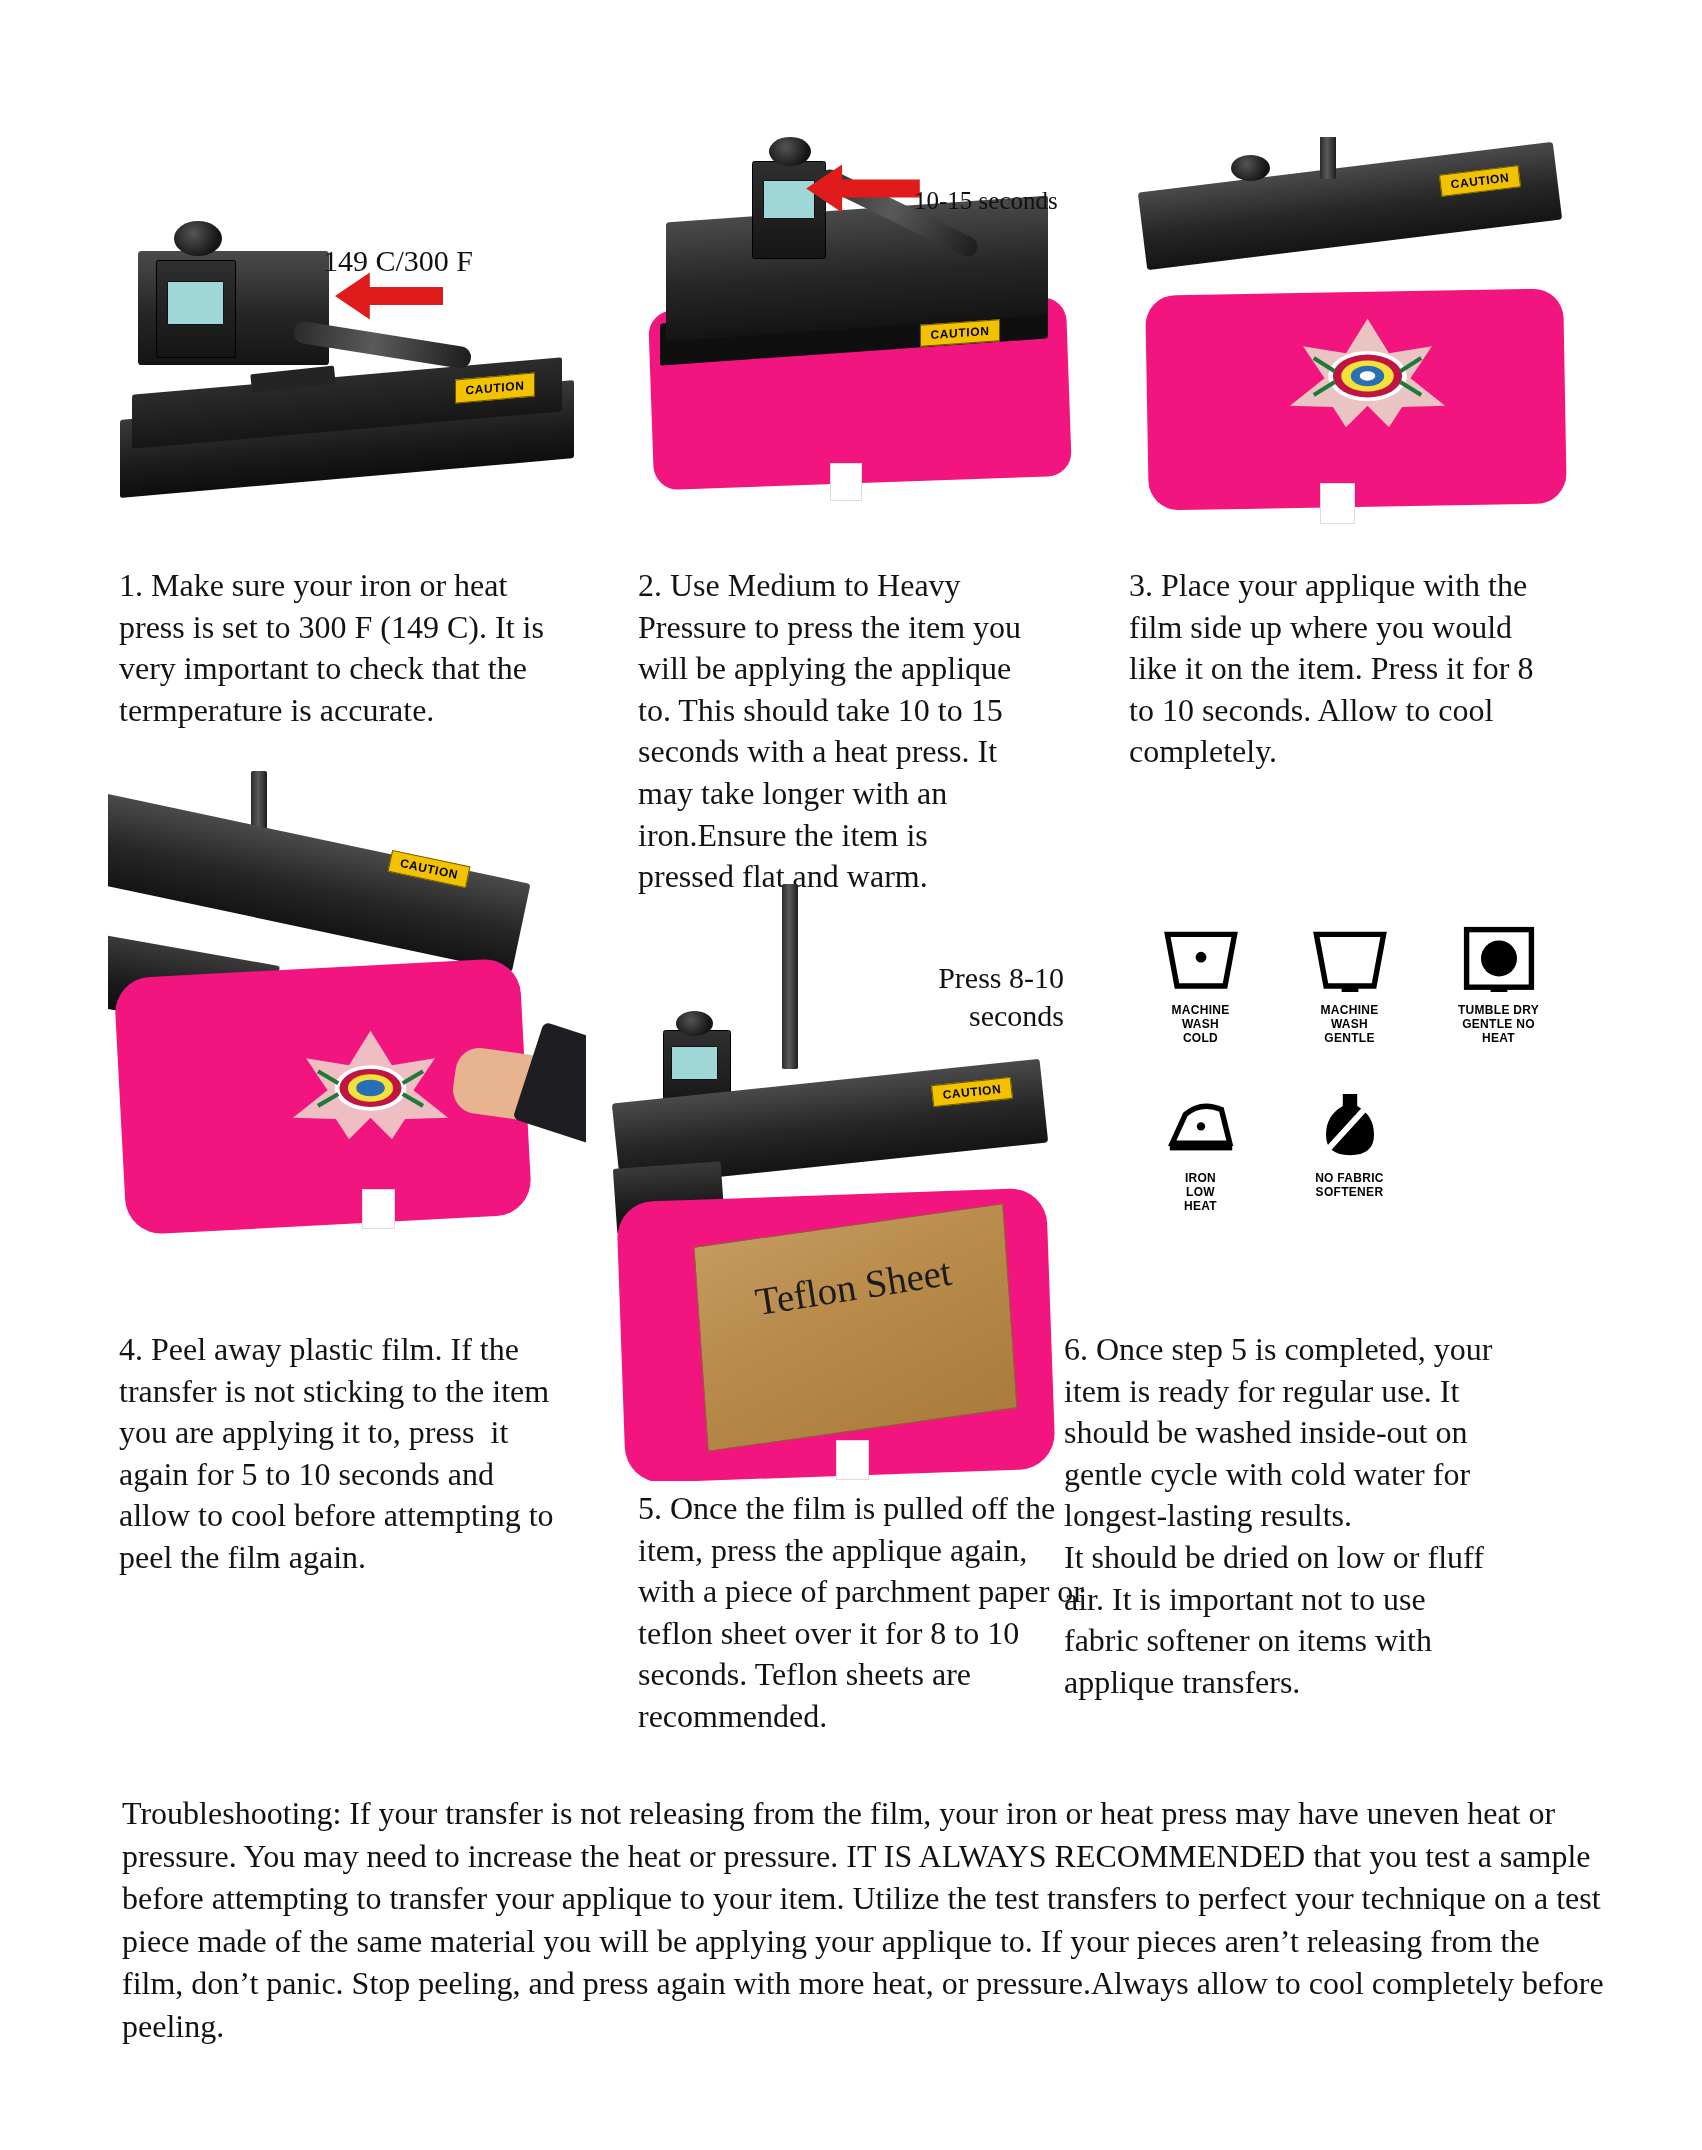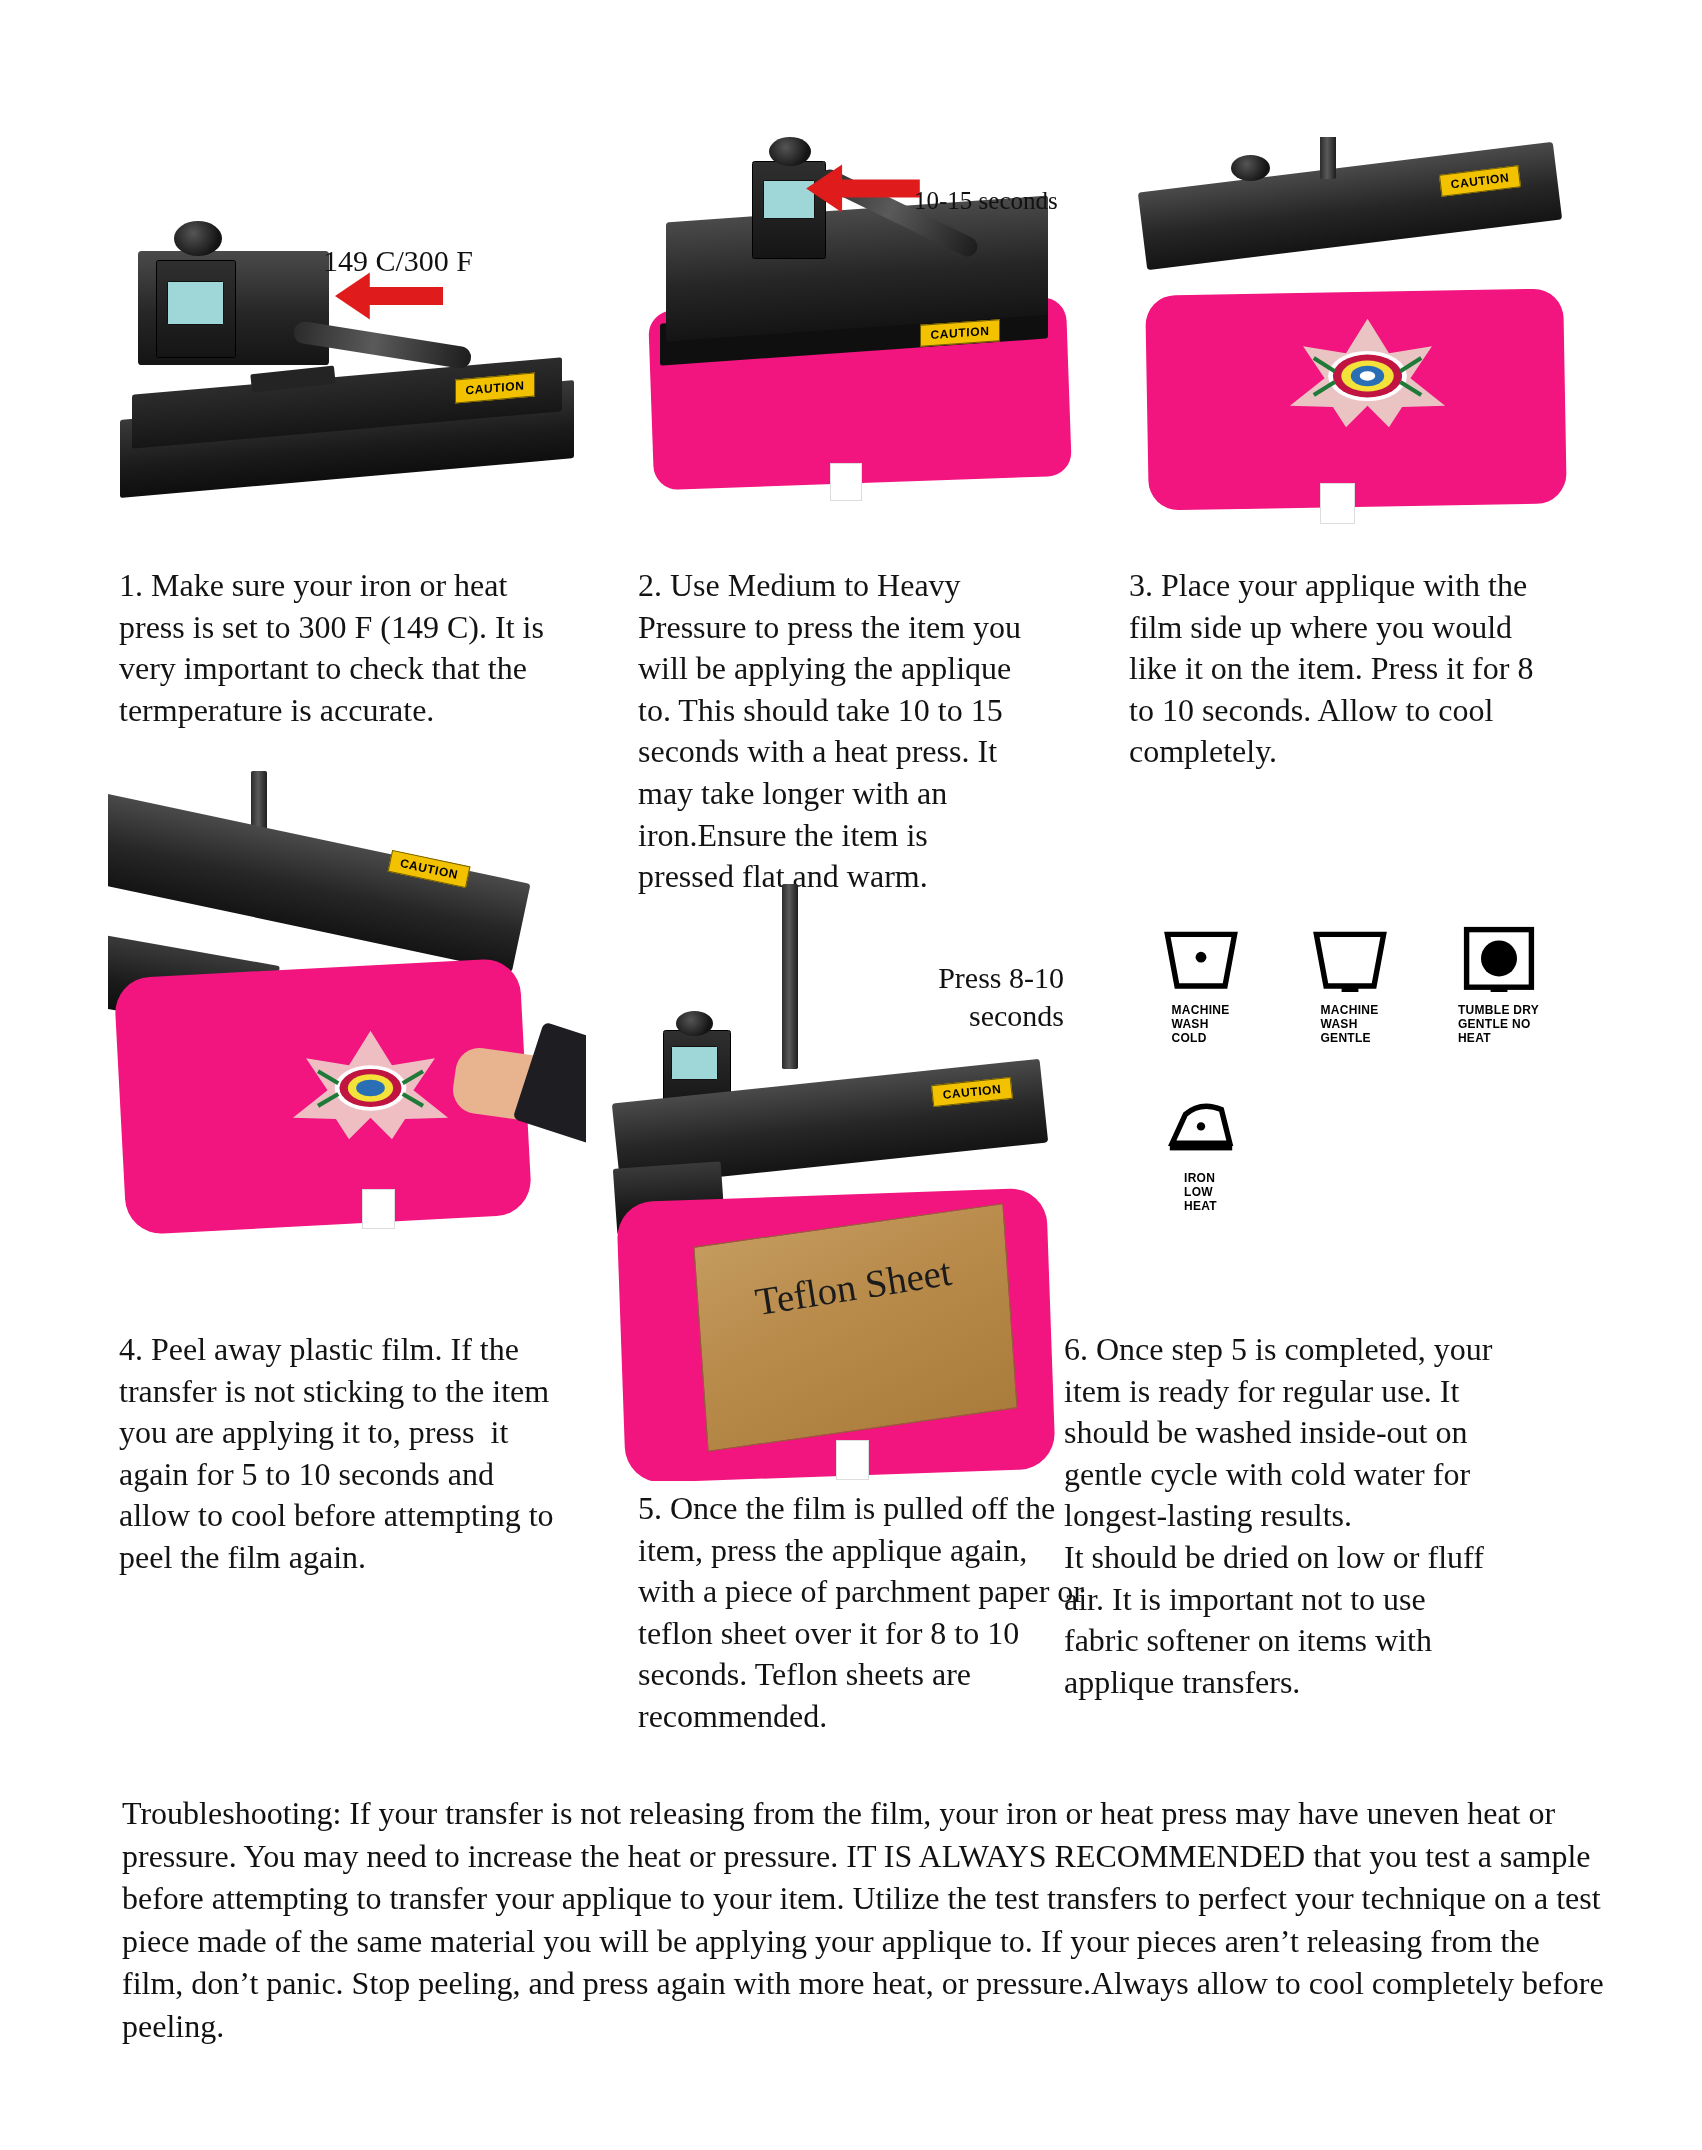--- a/index.html
+++ b/index.html
@@ -147,20 +147,21 @@
     display: flex;
     align-items: center;
     justify-content: center;
   }
   .care-label {
     margin-top: 6px;
     font-family: "Liberation Sans", sans-serif;
     font-size: 12px;
     font-weight: bold;
     line-height: 1.15;
+    text-align: center;
     letter-spacing: 0.3px;
     color: #000;
     white-space: pre-line;
   }
 
   
   .trouble {
     position: absolute;
     left: 122px;
     top: 1792px;
@@ -341,20 +342,30 @@
           <path d="M22,92 L118,92 L104,36 Q70,22 44,44 Z" fill="none" stroke="#000" stroke-width="9"></path>
           <circle cx="70" cy="64" r="7" fill="#000"></circle>
           <rect x="18" y="94" width="104" height="10" fill="#000"></rect>
         </svg>
       </div>
       <div class="care-label">IRON
 LOW
 HEAT</div>
     </div>
 
+    <div class="care-cell">
+      <div class="care-glyph">
+        <svg width="84" height="72" viewBox="0 0 140 120">
+          <path d="M58,10 L82,10 L82,30 Q110,46 110,78 Q110,112 70,112 Q30,112 30,78 Q30,46 58,30 Z" fill="#000"></path>
+          <line x1="28" y1="108" x2="112" y2="16" stroke="#fff" stroke-width="10"></line>
+        </svg>
+      </div>
+      <div class="care-label">NO FABRIC
+SOFTENER</div>
+    </div>
   </div>
 
   <div class="caption" style="left:119px; top:1329px; width:454px;">4. Peel away plastic film. If the transfer is not sticking to the item you are applying it to, press  it again for 5 to 10 seconds and allow to cool before attempting to peel the film again.</div>
   <div class="caption" style="left:638px; top:1488px; width:454px;">5. Once the film is pulled off the item, press the applique again, with a piece of parchment paper or teflon sheet over it for 8 to 10 seconds. Teflon sheets are recommended.</div>
   <div class="caption" style="left:1064px; top:1329px; width:430px;">6. Once step 5 is completed, your item is ready for regular use. It should be washed inside-out on gentle cycle with cold water for longest-lasting results.
 It should be dried on low or fluff air. It is important not to use fabric softener on items with applique transfers.</div>
 
   <div class="trouble">Troubleshooting: If your transfer is not releasing from the film, your iron or heat press may have uneven heat or pressure. You may need to increase the heat or pressure. IT IS ALWAYS RECOMMENDED that you test a sample before attempting to transfer your applique to your item. Utilize the test transfers to perfect your technique on a test piece made of the same material you will be applying your applique to. If your pieces aren’t releasing from the film, don’t panic. Stop peeling, and press again with more heat, or pressure.Always allow to cool completely before peeling.</div>
 
 </div>

